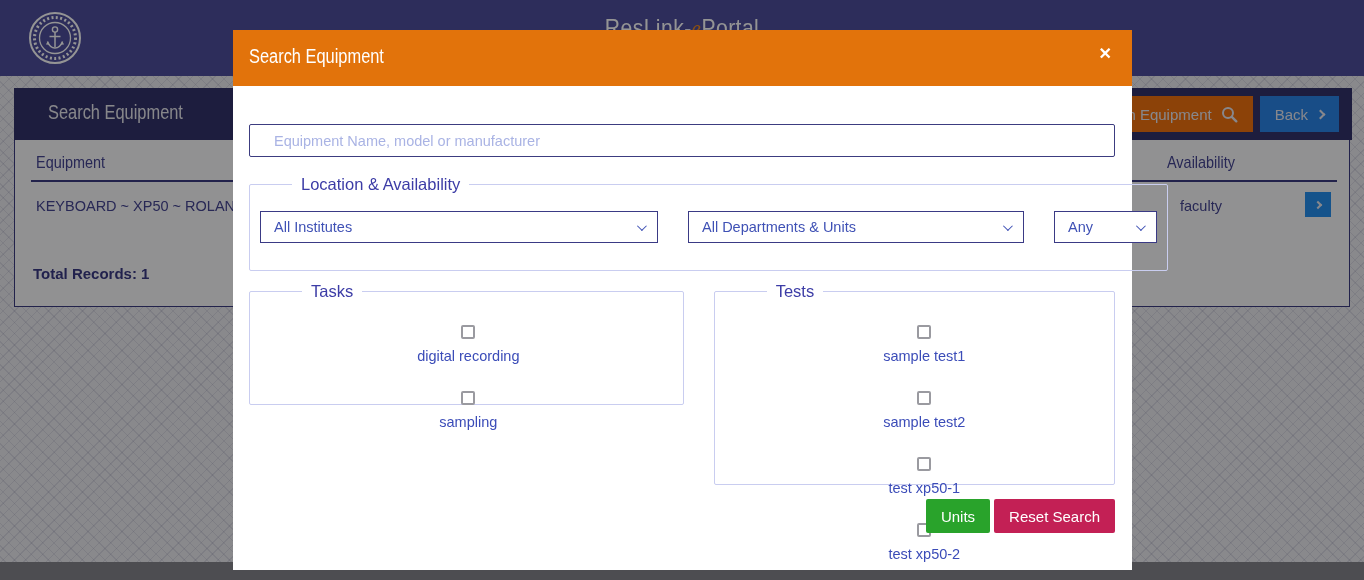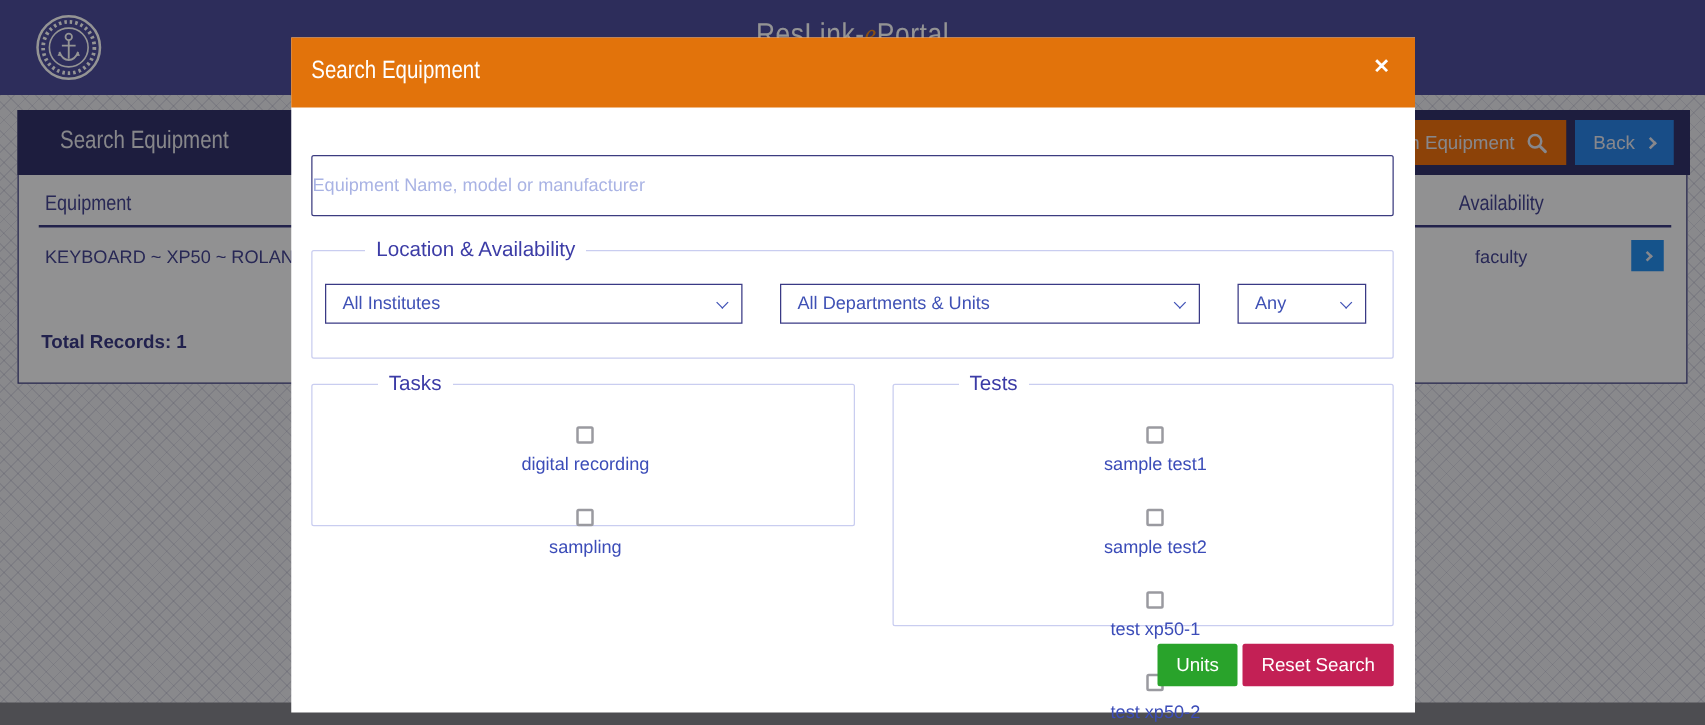--- a/index.html
+++ b/index.html
@@ -48,31 +48,31 @@
 
   
   .modal { position:absolute; left:233px; top:30px; width:899px; height:540px; background:#fff; z-index:20; }
   .modal-header { position:relative; width:899px; height:56px; background:#e2730b; }
   .modal-title { position:absolute; left:16px; top:15px; color:#fff; font-size:20px;
     display:inline-block; transform:scaleX(.82); transform-origin:left center; }
   .close { position:absolute; right:20px; top:16px; color:#fff; font-size:16px; font-weight:bold;
     cursor:pointer; line-height:1; }
   .modal-body { position:relative; padding:38px 17px 0 16px; }
 
-  .search-input { width:866px; height:49px; border:1px solid #3c3c80; border-radius:2px;
-    padding:0 0; font-size:14.5px; color:#7f1d1d; font-family:"Liberation Sans", sans-serif; }
+  .search-input { width:866px; height:33px; border:1px solid #3c3c80; border-radius:2px;
+    padding:0 24px; font-size:14.5px; color:#7f1d1d; font-family:"Liberation Sans", sans-serif; }
   .search-input::placeholder { color:#a9b3e4; }
 
   fieldset { border:1px solid #c9cdf0; border-radius:2px; }
   legend { margin-left:32px; padding:0 9px; color:#3c3ca6; font-size:16.5px; }
   .fs-loc { margin-top:18px; padding:17px 10px 27px 10px; }
   .selects { display:flex; align-items:center; }
   .sel { height:32px; border:1px solid #3a3a85; background:#fff; display:flex; align-items:center;
     justify-content:space-between; padding:0 13px; color:#3f51b5; font-size:14.5px; cursor:pointer; }
-  .sel-inst { width:334px; }
+  .sel-inst { width:398px; }
   .sel-dept { width:336px; margin-left:30px; }
   .sel-avail { width:103px; margin-left:30px; }
   .chev-down { width:7px; height:7px; border-right:1.6px solid #3f51b5; border-bottom:1.6px solid #3f51b5;
     transform:rotate(45deg) translateY(-2px); }
 
   .fs-row { display:flex; gap:30px; align-items:flex-start; margin-top:11px; }
   .fs-tasks { width:452px; height:123px; padding:24px 16px 0 20px; }
   .fs-tests { width:418px; height:203px; padding:24px 0 0 20px; }
   .check-item { display:flex; align-items:center; gap:9px; margin-bottom:27px; cursor:pointer;flex-direction:column; }
   .check-item input { appearance:none; -webkit-appearance:none; width:14px; height:14px;

